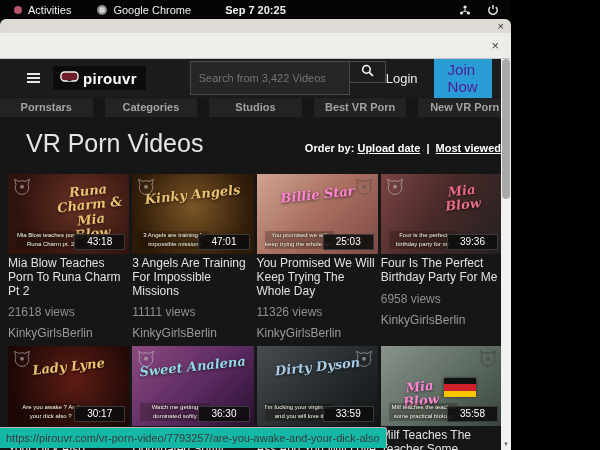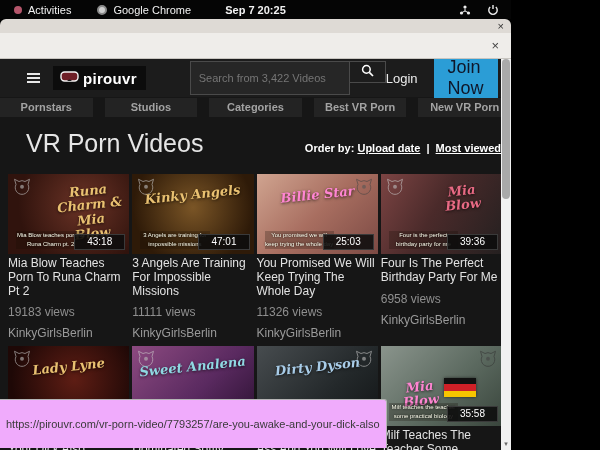--- a/index.html
+++ b/index.html
@@ -32,21 +32,21 @@
   
   .site-header{height:38px;background:#1c1c1c;display:flex;align-items:center;}
   .burger{margin-left:27px;display:flex;flex-direction:column;gap:2px;cursor:pointer;}
   .burger span{display:block;width:13px;height:2px;background:#e8e8e8;}
   .logo{display:flex;align-items:center;gap:4px;background:#0c0c0c;padding:3px 9px 3px 7px;margin-left:13px;cursor:pointer;}
   .brand{color:#fff;font-weight:bold;font-size:15px;letter-spacing:.3px;}
   .searchwrap{display:flex;margin-left:44px;}
   .searchwrap input{width:160px;height:22px;background:#262626;border:1px solid #4a4a4a;color:#bbb;font-size:11px;padding:16px 8px;outline:none;box-sizing:border-box;font-family:"Liberation Sans",sans-serif;}
   .searchbtn{width:36px;height:22px;background:#1d1d1d;border:1px solid #4a4a4a;border-left:none;display:flex;align-items:center;justify-content:center;cursor:pointer;box-sizing:border-box;}
   .login{margin-left:auto;color:#ececec;font-size:13px;cursor:pointer;}
-  .joinbtn{margin-left:16px;margin-right:20px;background:#2b9dd6;color:#0f172a;font-size:18px;padding:5px 14px;border-radius:2px;cursor:pointer;}
+  .joinbtn{margin-left:16px;margin-right:20px;background:#2b9dd6;color:#4c1d95;font-size:15px;padding:5px 14px;border-radius:2px;cursor:pointer;}
 
   
   .site-nav{display:grid;grid-template-columns:repeat(5,1fr);gap:12px;margin-top:1px;}
   .navitem{background:#232323;color:#a3a3a3;font-size:11px;font-weight:bold;text-align:center;line-height:19px;height:19px;cursor:pointer;}
 
   
   .page-head{display:flex;align-items:flex-end;justify-content:space-between;padding:12px 10px 0 26px;}
   .page-title{font-size:25px;color:#e6e6e6;font-weight:400;}
   .orderby{font-size:11px;font-weight:bold;color:#fff;white-space:nowrap;padding-bottom:4px;}
   .orderby .lnk{text-decoration:underline;cursor:pointer;color:#fff;}
@@ -75,21 +75,21 @@
   .caption{position:absolute;bottom:5px;left:8px;right:44px;font-size:6px;line-height:1.5;color:#ffe;text-align:center;text-shadow:0 0 2px #000;background:rgba(20,10,5,.25);pointer-events:none;}
   .dur{position:absolute;right:4px;bottom:4px;background:rgba(12,12,12,.88);border:1px solid #3a3a3a;color:#fff;font-size:10px;padding:0 12px;line-height:14px;}
   .wm{position:absolute;top:3px;left:5px;opacity:.6;pointer-events:none;}
   .wm-r{left:auto;right:5px;}
   .flag{position:absolute;right:26px;top:32px;width:32px;height:19px;background:linear-gradient(#111 33.3%,#cf2027 33.3% 66.6%,#f7c500 66.6%);box-shadow:0 0 3px rgba(0,0,0,.6);}
   .vtitle{margin-top:3px;font-size:12px;line-height:1.15;color:#e2e2e2;min-height:27px;cursor:pointer;}
   .views{margin-top:7px;font-size:12px;color:#8f8f8f;}
   .studio{display:block;margin-top:7px;font-size:12px;color:#9a9a9a;cursor:pointer;}
 
   
-  .status{position:absolute;left:0;bottom:2px;background:#f0abfc;border:1px solid #b5b5b5;border-left:none;border-bottom:none;border-top-right-radius:3px;font-size:11px;color:#3a3a3a;padding:18px 6px;z-index:6;white-space:nowrap;}
+  .status{position:absolute;left:0;bottom:2px;background:#14b8a6;border:1px solid #b5b5b5;border-left:none;border-bottom:none;border-top-right-radius:3px;font-size:11px;color:#3a3a3a;padding:4px 6px;z-index:6;white-space:nowrap;}
 
   
   .sb{position:absolute;top:0;right:0;bottom:0;width:10px;background:#f1f1f1;z-index:5;}
   .sb-thumb{position:absolute;top:0;left:1px;width:8px;height:140px;background:#a9a9a9;border-radius:4px;cursor:pointer;}
   .sb-arrow{position:absolute;bottom:2px;left:0;width:10px;text-align:center;font-size:7px;color:#666;cursor:pointer;}
 </style>
 </head>
 <body>
 
 <div class="screen">
@@ -153,22 +153,22 @@
                 <path d="M8.3 8.3 L12 12" stroke="#fff" stroke-width="1.7"></path>
               </svg></span>
         </div>
       </div>
       <span class="login">Login</span>
       <span class="joinbtn">Join Now</span>
     </div>
 
     <div class="site-nav">
       <div class="navitem">Pornstars</div>
+      <div class="navitem">Categories</div>
       <div class="navitem">Studios</div>
-      <div class="navitem">Categories</div>
       <div class="navitem">Best VR Porn</div>
       <div class="navitem">New VR Porn</div>
     </div>
 
     <div class="page-head">
       <span class="page-title">VR Porn Videos</span>
       <span class="orderby">
         <span>Order by:</span>
         <span class="lnk">Upload date</span>
         <span class="sep">|</span>
@@ -182,21 +182,21 @@
         <div class="thumb t1">
           <span class="wm"><svg width="18" height="18" viewBox="0 0 24 24">
                 <path d="M4 10 L2 3 L8 6 A8 8 0 0 1 16 6 L22 3 L20 10 A9 9 0 1 1 4 10Z" fill="none" stroke="#ccc" stroke-width="1.3"></path>
                 <circle cx="12" cy="13" r="2.6" fill="#bbb"></circle>
               </svg></span>
           <span class="overlay ov-right o-gold">Runa Charm &amp; Mia Blow</span>
           <span class="caption">Mia Blow teaches porn to Runa Charm pt. 2</span>
           <span class="dur">43:18</span>
         </div>
         <div class="vtitle">Mia Blow Teaches Porn To Runa Charm Pt 2</div>
-        <div class="views">19183 views</div>
+        <div class="views">21618 views</div>
         <span class="studio">KinkyGirlsBerlin</span>
       </div>
 
       <div class="card">
         <div class="thumb t2">
           <span class="wm"><svg width="18" height="18" viewBox="0 0 24 24">
                 <path d="M4 10 L2 3 L8 6 A8 8 0 0 1 16 6 L22 3 L20 10 A9 9 0 1 1 4 10Z" fill="none" stroke="#ccc" stroke-width="1.3"></path>
                 <circle cx="12" cy="13" r="2.6" fill="#bbb"></circle>
               </svg></span>
           <span class="overlay o-gold">Kinky Angels</span>

